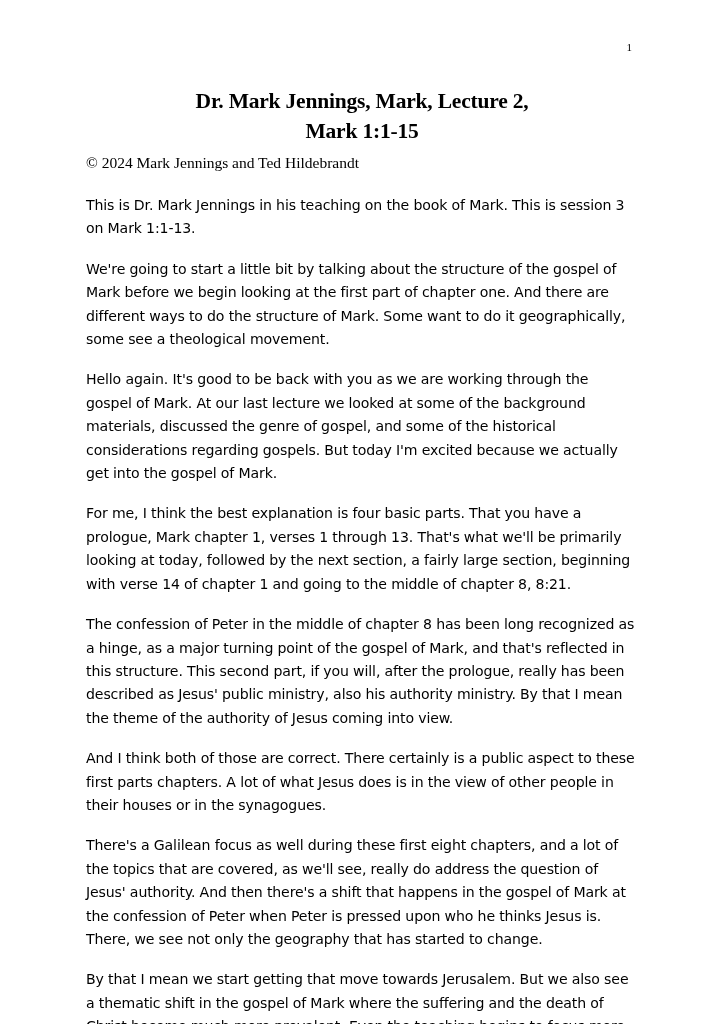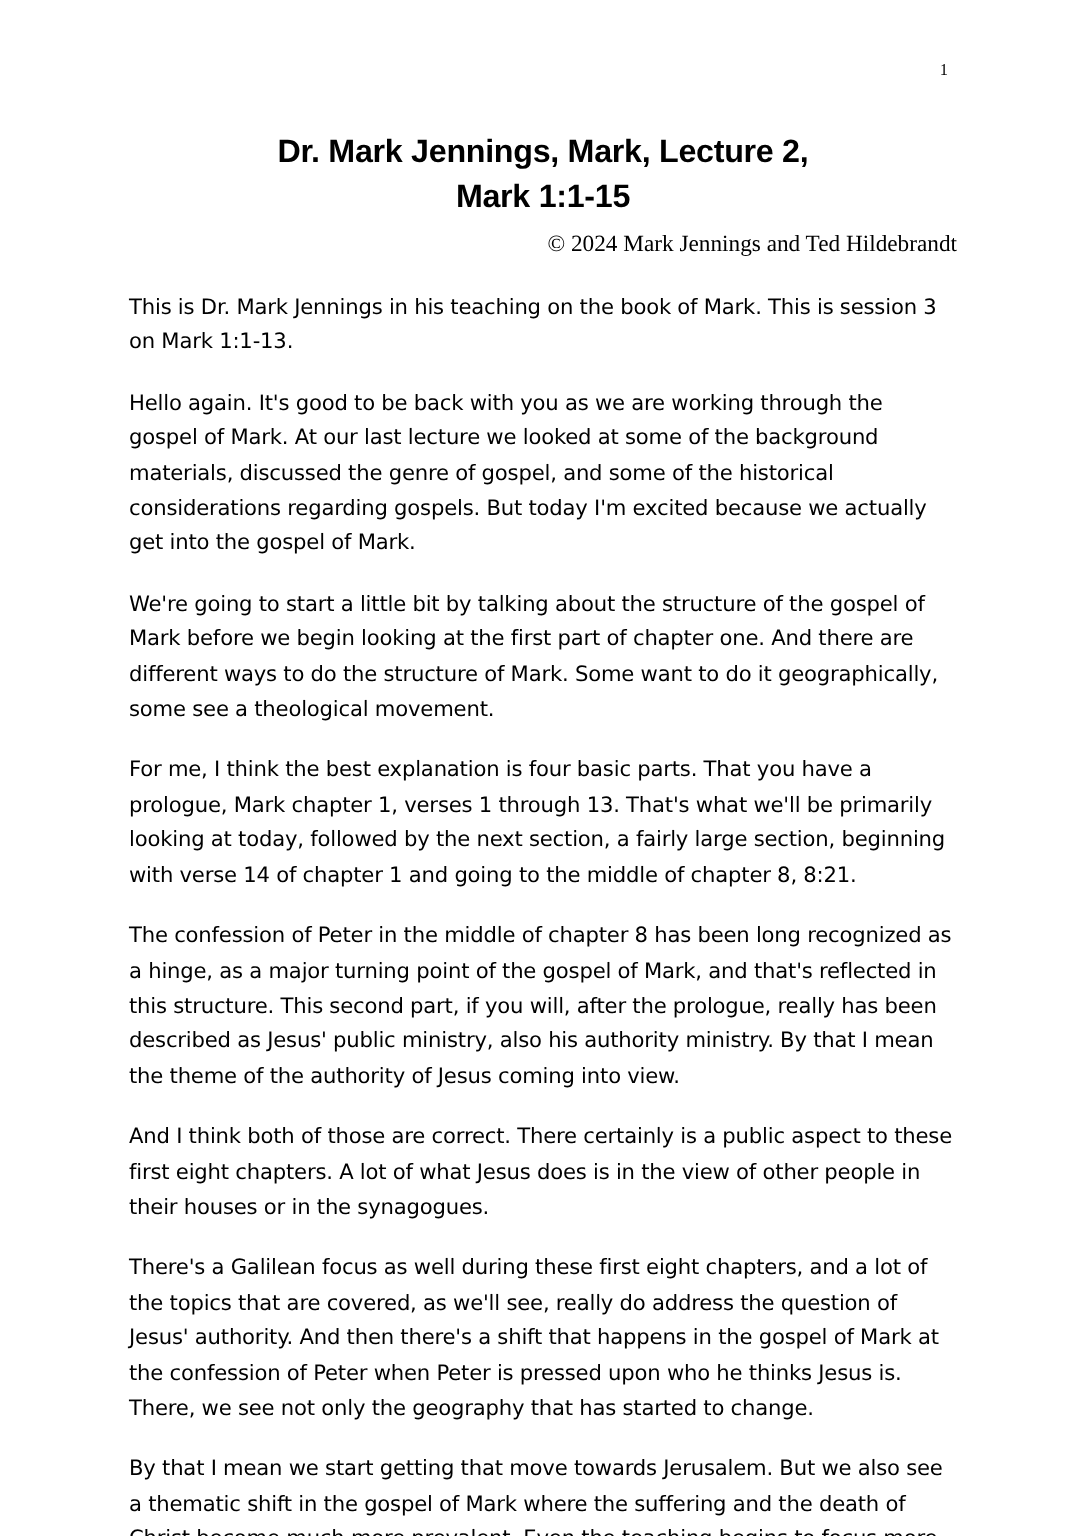--- a/index.html
+++ b/index.html
@@ -35,28 +35,28 @@
     position: absolute;
     top: 86px;
     left: 86px;
     width: 552px;
   }
   .title-block {
     text-align: center;
     margin-bottom: 4px;
   }
   .title-line {
-    font-family: Liberation Sans, sans-serif;
+    font-family: Liberation Serif, serif;
     font-weight: bold;
     font-size: 21.5px;
     line-height: 30px;
     letter-spacing: -0.2px;
   }
   .copyright {
-    text-align: right;
+    text-align: left;
     font-family: "Liberation Serif", serif;
     font-size: 15.5px;
     line-height: 22px;
     margin-top: 6px;
     margin-bottom: 20px;
   }
   p.para {
     font-family: "DejaVu Sans", sans-serif;
     font-size: 14.1px;
     line-height: 23.4px;
@@ -76,22 +76,22 @@
   <div class="doc-body">
 
     <div class="title-block">
       <div class="title-line">Dr. Mark Jennings, Mark, Lecture 2,</div>
       <div class="title-line">Mark 1:1-15</div>
     </div>
 
     <div class="copyright">© 2024 Mark Jennings and Ted Hildebrandt</div>
 
     <p class="para">This is Dr. Mark Jennings in his teaching on the book of Mark. This is session 3 on Mark 1:1-13.</p>
+    <p class="para">We're going to start a little bit by talking about the structure of the gospel of Mark before we begin looking at the first part of chapter one. And there are different ways to do the structure of Mark. Some want to do it geographically, some see a theological movement.</p>
     <p class="para">Hello again. It's good to be back with you as we are working through the gospel of Mark. At our last lecture we looked at some of the background materials, discussed the genre of gospel, and some of the historical considerations regarding gospels. But today I'm excited because we actually get into the gospel of Mark.</p>
-    <p class="para">We're going to start a little bit by talking about the structure of the gospel of Mark before we begin looking at the first part of chapter one. And there are different ways to do the structure of Mark. Some want to do it geographically, some see a theological movement.</p>
     <p class="para">For me, I think the best explanation is four basic parts. That you have a prologue, Mark chapter 1, verses 1 through 13. That's what we'll be primarily looking at today, followed by the next section, a fairly large section, beginning with verse 14 of chapter 1 and going to the middle of chapter 8, 8:21.</p>
     <p class="para">The confession of Peter in the middle of chapter 8 has been long recognized as a hinge, as a major turning point of the gospel of Mark, and that's reflected in this structure. This second part, if you will, after the prologue, really has been described as Jesus' public ministry, also his authority ministry. By that I mean the theme of the authority of Jesus coming into view.</p>
-    <p class="para">And I think both of those are correct. There certainly is a public aspect to these first eight chapters. A lot of what Jesus does is in the view of other people in their houses or in the synagogues.</p>
+    <p class="para">And I think both of those are correct. There certainly is a public aspect to these first parts chapters. A lot of what Jesus does is in the view of other people in their houses or in the synagogues.</p>
     <p class="para">There's a Galilean focus as well during these first eight chapters, and a lot of the topics that are covered, as we'll see, really do address the question of Jesus' authority. And then there's a shift that happens in the gospel of Mark at the confession of Peter when Peter is pressed upon who he thinks Jesus is. There, we see not only the geography that has started to change.</p>
     <p class="para">By that I mean we start getting that move towards Jerusalem. But we also see a thematic shift in the gospel of Mark where the suffering and the death of Christ become much more prevalent. Even the teaching begins to focus more on the disciples.</p>
 
   </div>
 </div>
 
 </body></html>

